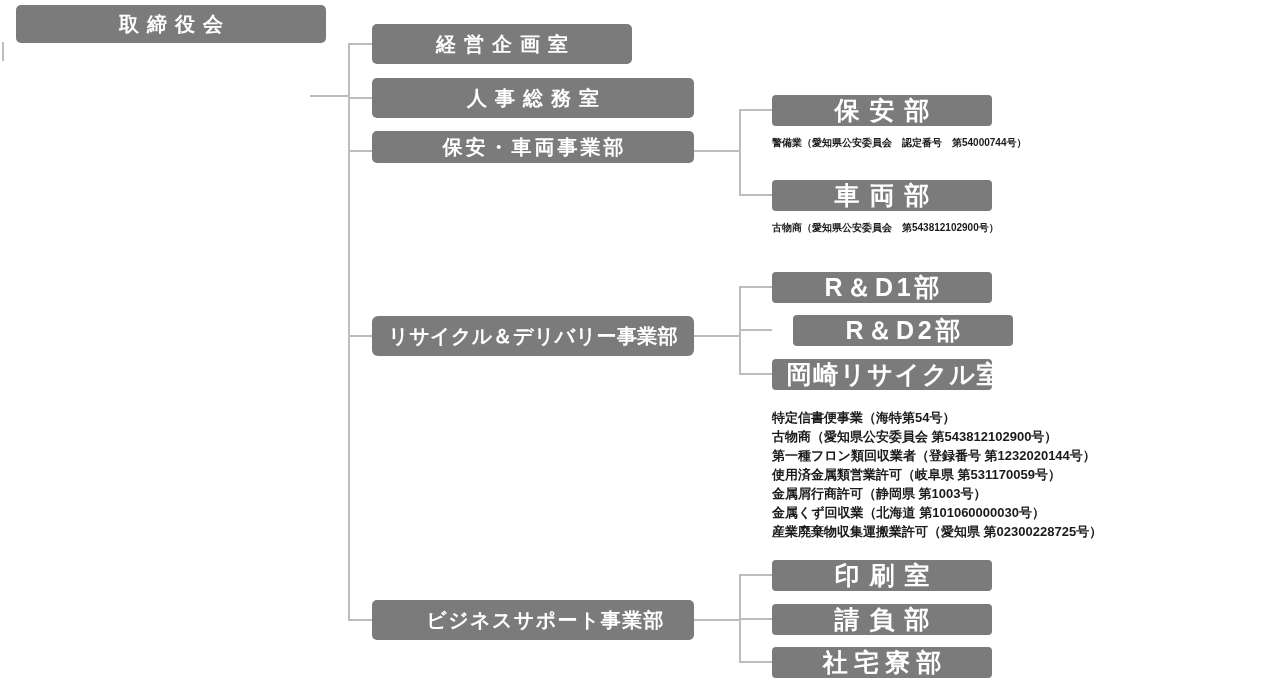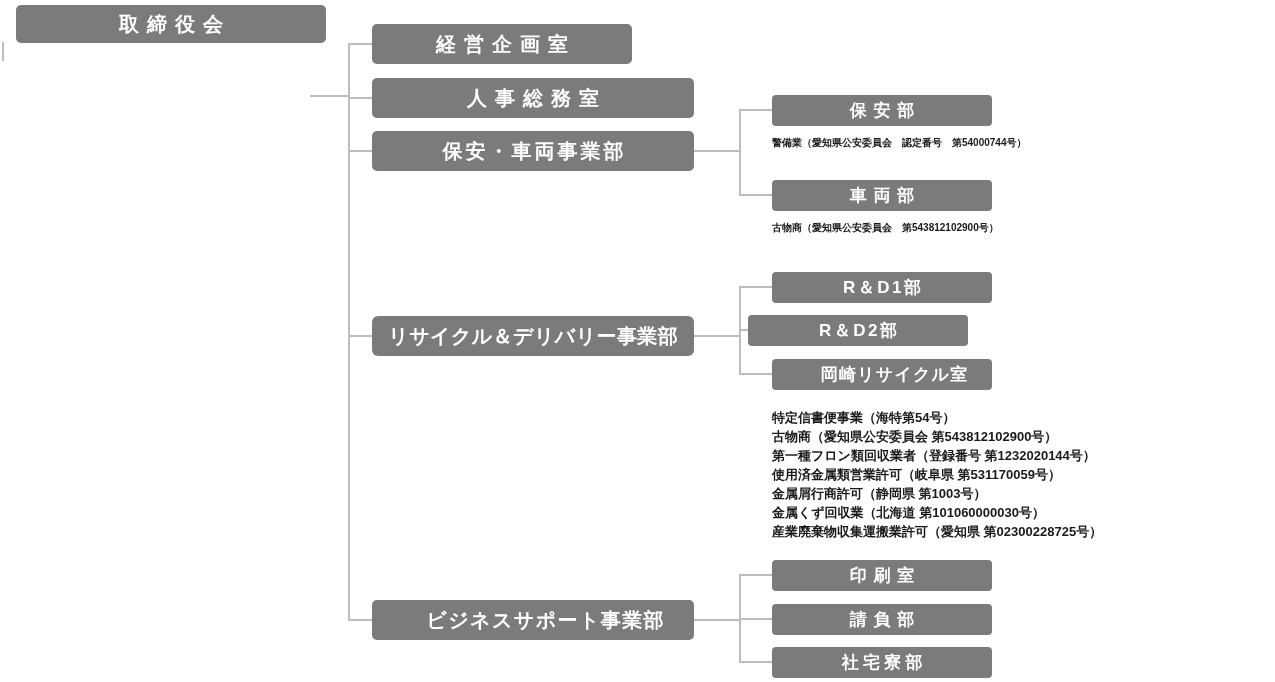--- a/index.html
+++ b/index.html
@@ -25,21 +25,21 @@
     display: flex;
     align-items: center;
     justify-content: center;
     font-weight: bold;
     border-radius: 5px;
     white-space: nowrap;
     flex-direction: column;
   }
   .box-lg { font-size: 20px; line-height: 1.35; }
   .box-md { font-size: 20px; }
-  .box-sm { font-size: 17px; border-radius: 4px; }
+  .box-sm { font-size: 25px; border-radius: 4px; }
   .ls-xl { letter-spacing: 0.4em; text-indent: 0.4em; }
   .ls-l  { letter-spacing: 0.15em; text-indent: 0.15em; }
   .ls-sh { letter-spacing: 0.25em; text-indent: 0.25em; }
   .ls-m  { letter-spacing: 0.07em; text-indent: 0.07em; padding-left: 24px; }
   .ls-s  { letter-spacing: 0.02em; text-indent: 0.02em; }
   .line { position: absolute; background: var(--line); }
   .note {
     position: absolute;
     color: var(--note-text);
     font-size: 10px;
@@ -90,21 +90,21 @@
     <span>取締役会</span>
   </div>
 
 
   <div class="box box-md ls-xl" style="left:372px; top:24px; width:260px; height:40px;">
     <span>経営企画室</span>
   </div>
   <div class="box box-md ls-xl" style="left:372px; top:78px; width:322px; height:40px;">
     <span>人事総務室</span>
   </div>
-  <div class="box box-md ls-l" style="left:372px; top:131px; width:322px; height:40px;">
+  <div class="box box-md ls-l" style="left:372px; top:131px; width:322px; height:32px;">
     <span>保安・車両事業部</span>
   </div>
   <div class="box box-md ls-s" style="left:372px; top:316px; width:322px; height:40px;border-radius:6px;">
     <span>リサイクル＆デリバリー事業部</span>
   </div>
   <div class="box box-md ls-m" style="left:372px; top:600px; width:322px; height:40px;">
     <span>ビジネスサポート事業部</span>
   </div>
 
   <div class="box box-sm ls-xl" style="left:772px; top:95px; width:220px; height:31px;">
@@ -113,21 +113,21 @@
   <div class="note" style="left:772px; top:136px;">警備業（愛知県公安委員会　認定番号　第54000744号）</div>
 
   <div class="box box-sm ls-xl" style="left:772px; top:180px; width:220px; height:31px;">
     <span>車両部</span>
   </div>
   <div class="note" style="left:772px; top:221px;">古物商（愛知県公安委員会　第543812102900号）</div>
 
   <div class="box box-sm ls-l" style="left:772px; top:272px; width:220px; height:31px;">
     <span>R＆D1部</span>
   </div>
-  <div class="box box-sm ls-l" style="left:748px; top:315px; width:220px; height:31px;">
+  <div class="box box-sm ls-l" style="left:793px; top:315px; width:220px; height:31px;">
     <span>R＆D2部</span>
   </div>
   <div class="box box-sm ls-m" style="left:772px; top:359px; width:220px; height:31px;">
     <span>岡崎リサイクル室</span>
   </div>
 
   <div class="license-list" style="left:772px; top:408px;">
     <div>特定信書便事業（海特第54号）</div>
     <div>古物商（愛知県公安委員会 第543812102900号）</div>
     <div>第一種フロン類回収業者（登録番号 第1232020144号）</div>

